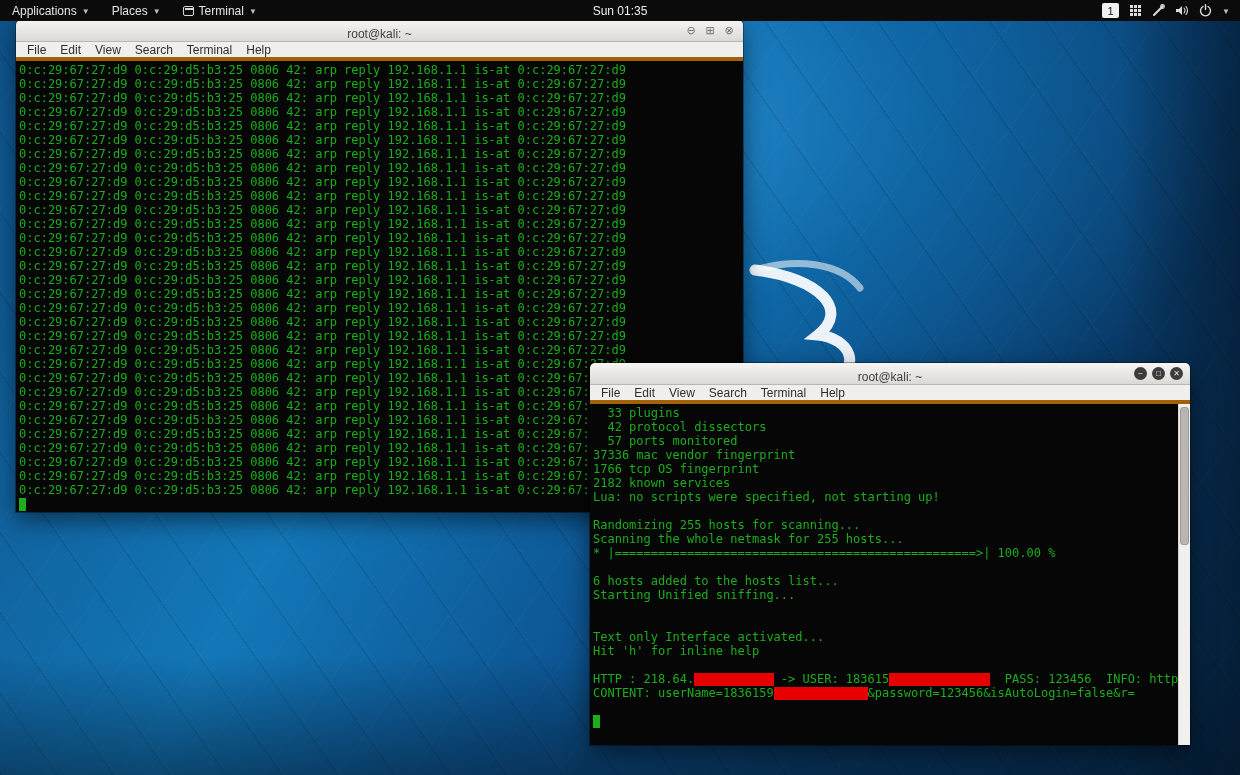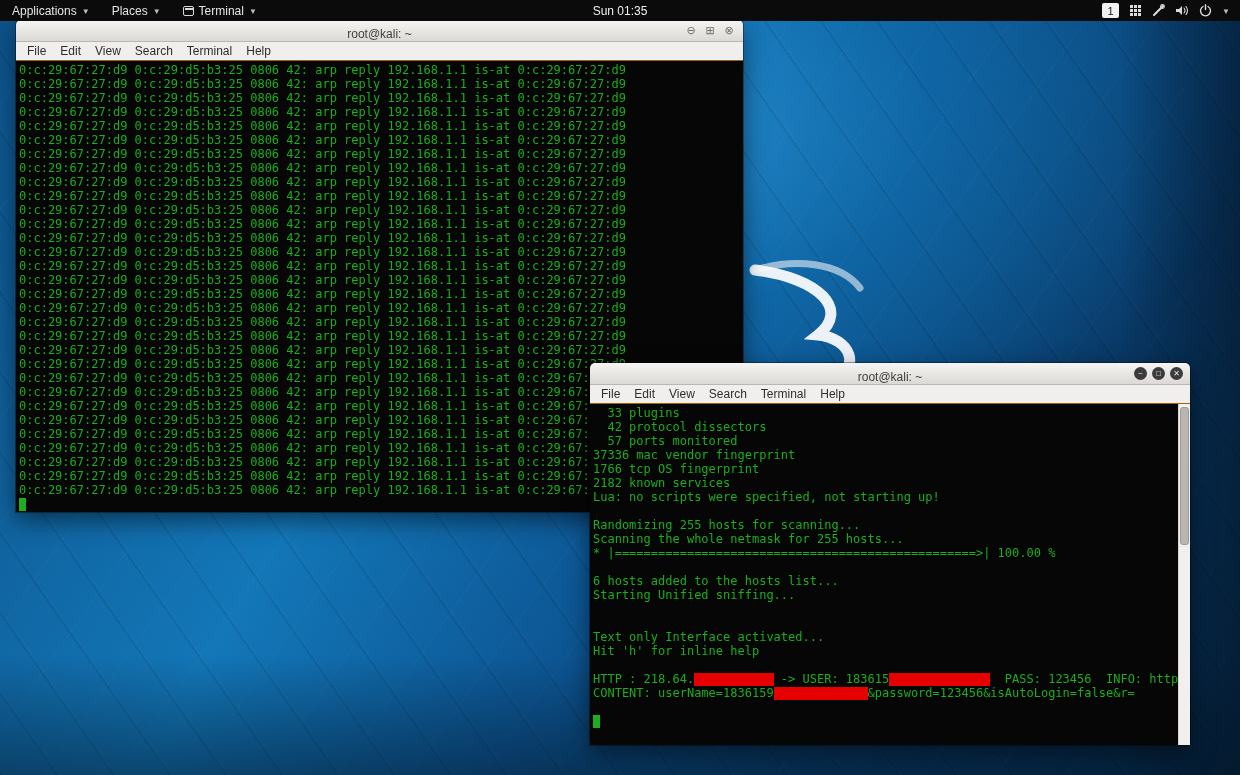--- a/index.html
+++ b/index.html
@@ -59,21 +59,21 @@
     background: linear-gradient(#f6f5f3, #dcd9d5);
     border-bottom: 1px solid #bab6b1;
     display:flex; align-items:flex-end; justify-content:center;
     font-size: 12px; color: #3f3f3f;
   }
   .tb-buttons { position:absolute; right:7px; top:0; height:100%; display:flex; align-items:center; gap:5px; }
   .wbtn-flat { color:#6e6e6e; font-size:11px; width:14px; text-align:center; cursor:default; }
   .wbtn-circ { width:13px; height:13px; border-radius:50%; background:#3c3c3c; color:#e8e8e8;
     display:flex; align-items:center; justify-content:center; font-size:8px; line-height:1; cursor:default; }
   .menubar {
-    height:19px; flex:0 0 19px; background:#f0efed; border-bottom:1px solid #a16207;
+    height:19px; flex:0 0 19px; background:#f0efed; border-bottom:4px solid #a16207;
     display:flex; align-items:flex-start; padding-left:4px; font-size:12px; color:#2e2e2e;
   }
   .menu-item { padding: 0 7px; height:100%; display:flex; align-items:center; }
   .term-body {
     flex: 1 1 auto; background: #060606; position: relative;
     font-family: "DejaVu Sans Mono", monospace; font-size: 12px; line-height: 14px;
     color: #1cae1c; padding: 2px 8px 0 3px; overflow: hidden;
   }
   .win2 .term-body .lines { }
   .tline { height: 14px; white-space: pre; overflow: hidden; }

